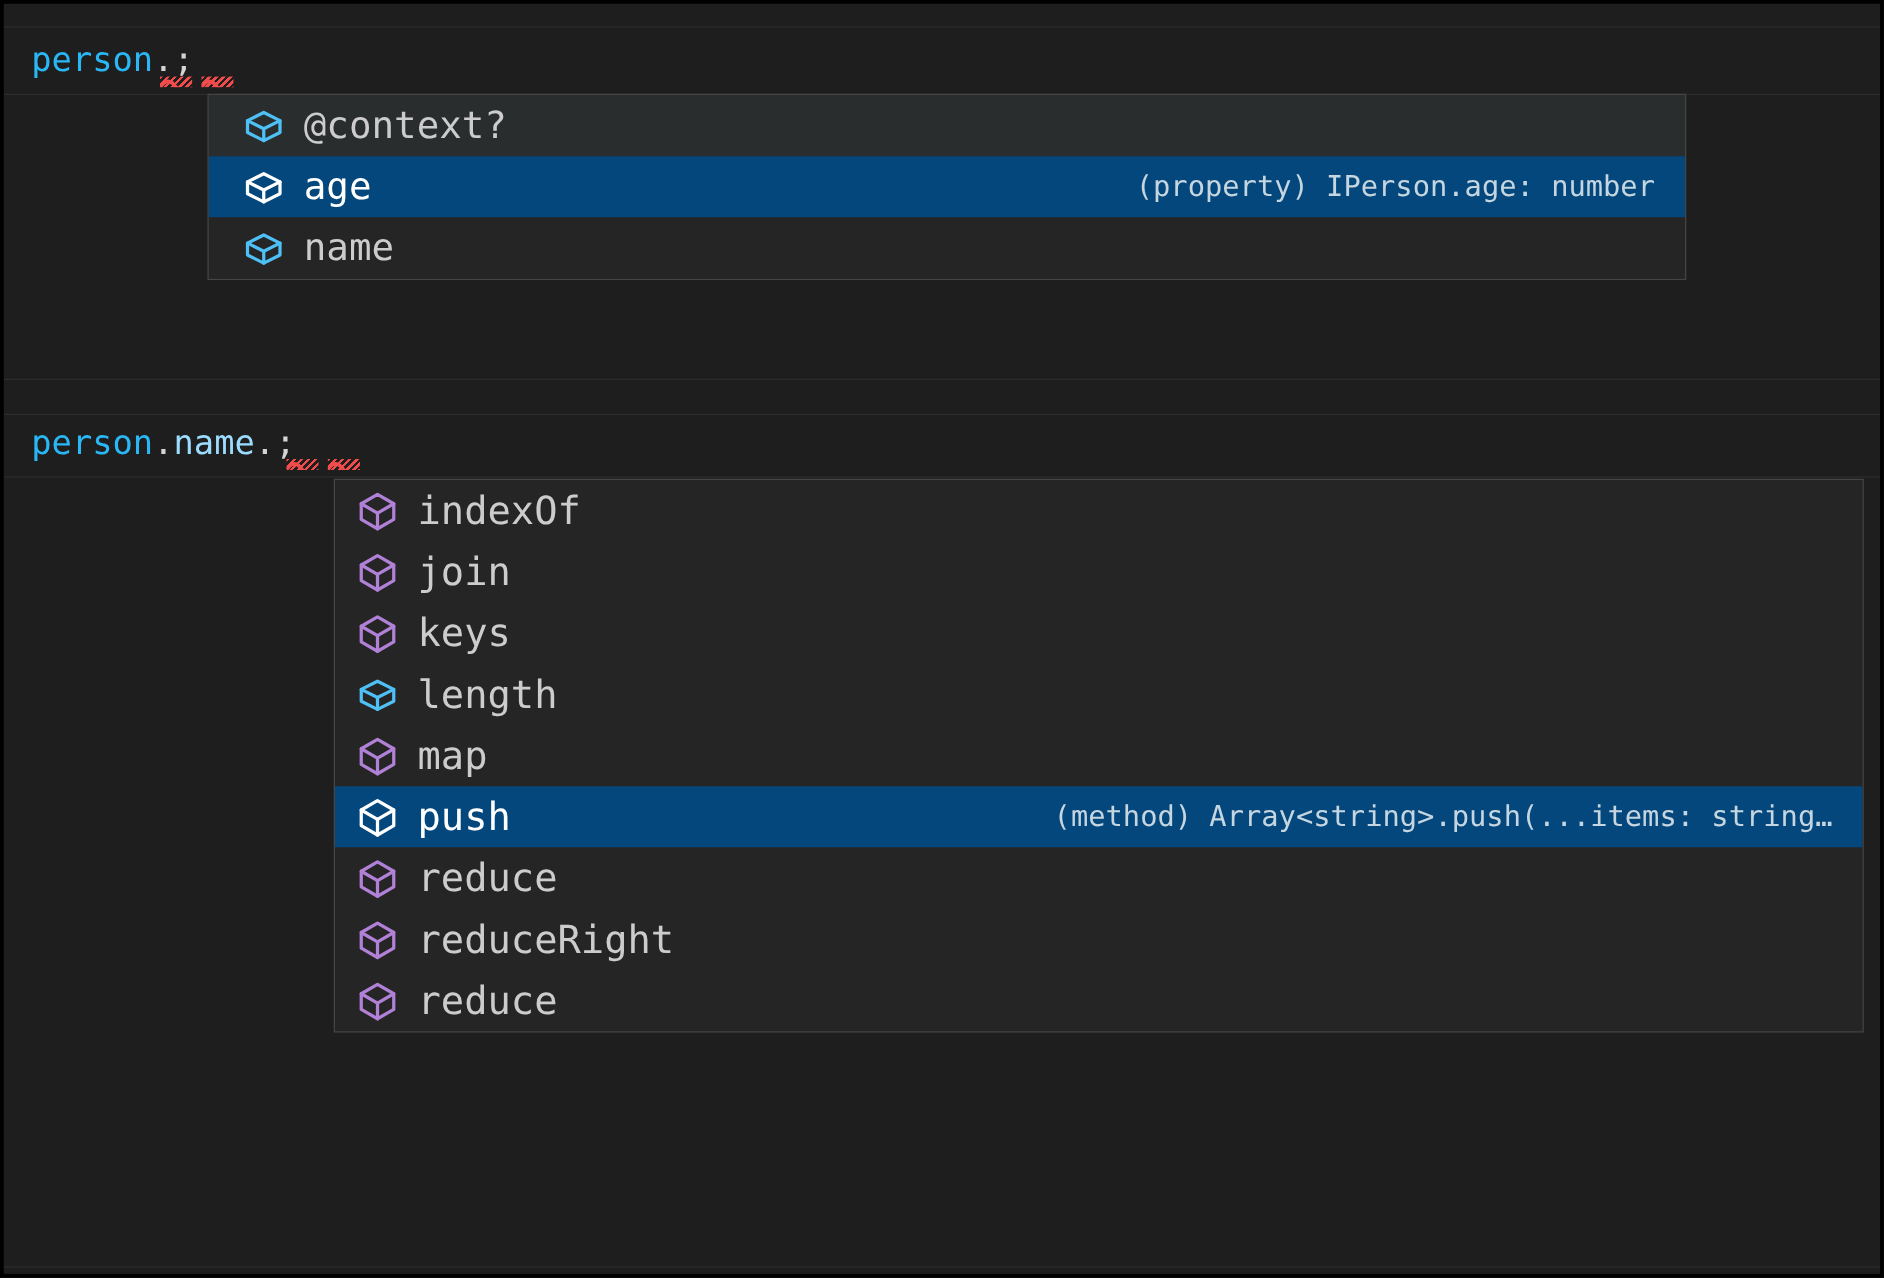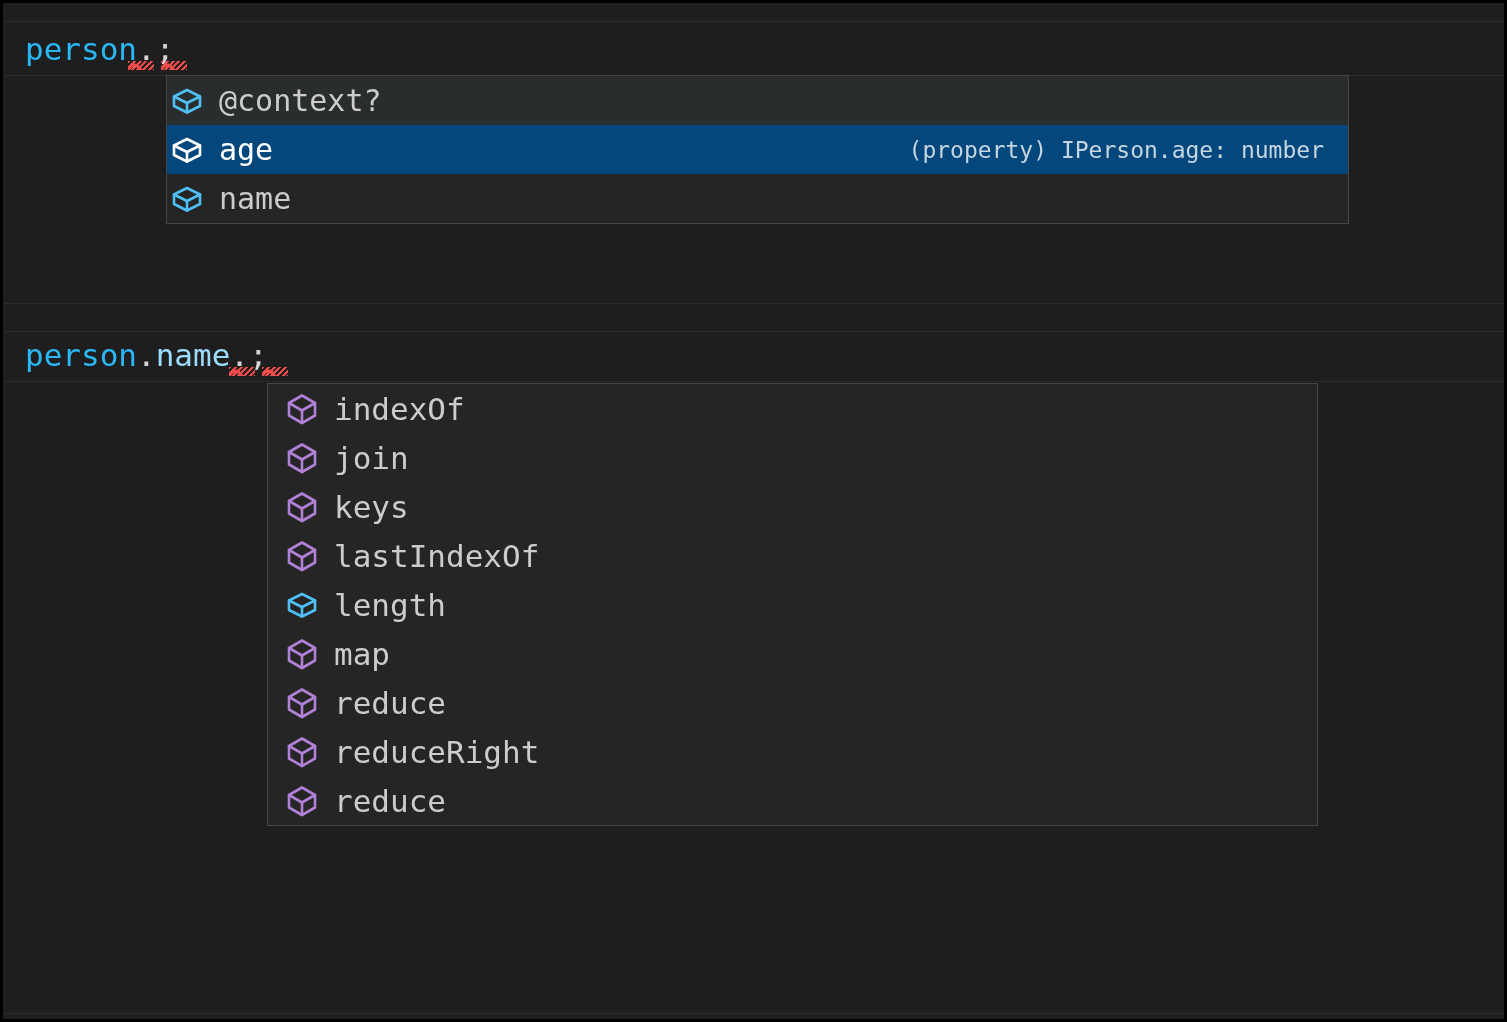--- a/index.html
+++ b/index.html
@@ -37,21 +37,21 @@
     right: 0;
     height: 1px;
     background: #2C2C2C;
   }
 
   
   .code-line {
     position: absolute;
     left: 22px;
     white-space: pre;
-    font-size: 31px;
+    font-size: 27px;
     line-height: 40px;
     letter-spacing: 0px;
     font-family: "DejaVu Sans Mono", "Liberation Mono", monospace;
   }
   .tok-var   { color: #29B8F5; }
   .tok-prop  { color: #9CDCFE; }
   .tok-punct { color: #D4D4D4; }
 
   
   .squiggle {
@@ -72,21 +72,21 @@
     overflow: hidden;
   }
 
   .suggest-row {
     position: relative;
     display: flex;
     align-items: center;
     box-sizing: border-box;
     background: #252526;
     height: 49px;
-    padding-left: 0;
+    padding-left: 24px;
   }
   .suggest-row.hovered { background: #2A2D2E; }
   .suggest-row.selected { background: #04477C; }
 
   .row-icon {
     flex: 0 0 auto;
     width: 40px;
     height: 40px;
     display: flex;
     align-items: center;
@@ -121,21 +121,21 @@
   
   #suggest-person {
     left: 163px;
     top: 72px;
     width: 1183px;
   }
   
   #suggest-name {
     left: 264px;
     top: 380px;
-    width: 1051px;
+    width: 1224px;
   }
   #suggest-name .suggest-row { padding-left: 14px; }
   #suggest-name .row-label { font-size: 31px; }
 </style>
 </head>
 <body>
 
 <div id="root">
   <div class="editor-surface">
 
@@ -250,33 +250,20 @@
                 <path d="M18 19.5 L18 32"></path>
               </g>
             </svg>
           </span>
           <span class="row-label">keys</span>
           <span class="row-detail"></span>
         </div>
         <div class="suggest-row">
           <span class="row-icon">
             <svg width="36" height="36" viewBox="0 0 36 36">
-              <g fill="none" stroke="#B180D7" stroke-width="2.6" stroke-linejoin="round" stroke-linecap="round">
-                <path d="M18 4.5 L31 12 L31 24.5 L18 32 L5 24.5 L5 12 Z"></path>
-                <path d="M5 12 L18 19.5 L31 12"></path>
-                <path d="M18 19.5 L18 32"></path>
-              </g>
-            </svg>
-          </span>
-          <span class="row-label">lastIndexOf</span>
-          <span class="row-detail"></span>
-        </div>
-        <div class="suggest-row">
-          <span class="row-icon">
-            <svg width="36" height="36" viewBox="0 0 36 36">
               <g fill="none" stroke="#4EC0F5" stroke-width="2.6" stroke-linejoin="round" stroke-linecap="round">
                 <path d="M18 7 L31 13.5 L31 23 L18 29.5 L5 23 L5 13.5 Z"></path>
                 <path d="M5 13.5 L18 20 L31 13.5"></path>
                 <path d="M18 20 L18 29.5"></path>
               </g>
             </svg>
           </span>
           <span class="row-label">length</span>
           <span class="row-detail"></span>
         </div>
@@ -286,20 +273,33 @@
               <g fill="none" stroke="#B180D7" stroke-width="2.6" stroke-linejoin="round" stroke-linecap="round">
                 <path d="M18 4.5 L31 12 L31 24.5 L18 32 L5 24.5 L5 12 Z"></path>
                 <path d="M5 12 L18 19.5 L31 12"></path>
                 <path d="M18 19.5 L18 32"></path>
               </g>
             </svg>
           </span>
           <span class="row-label">map</span>
           <span class="row-detail"></span>
         </div>
+        <div class="suggest-row selected" style="background: rgb(4, 71, 124);">
+          <span class="row-icon">
+            <svg width="36" height="36" viewBox="0 0 36 36">
+              <g fill="none" stroke="#FFFFFF" stroke-width="2.6" stroke-linejoin="round" stroke-linecap="round">
+                <path d="M18 4.5 L31 12 L31 24.5 L18 32 L5 24.5 L5 12 Z"></path>
+                <path d="M5 12 L18 19.5 L31 12"></path>
+                <path d="M18 19.5 L18 32"></path>
+              </g>
+            </svg>
+          </span>
+          <span class="row-label">push</span>
+          <span class="row-detail">(method) Array&lt;string&gt;.push(...items: string…</span>
+        </div>
         <div class="suggest-row">
           <span class="row-icon">
             <svg width="36" height="36" viewBox="0 0 36 36">
               <g fill="none" stroke="#B180D7" stroke-width="2.6" stroke-linejoin="round" stroke-linecap="round">
                 <path d="M18 4.5 L31 12 L31 24.5 L18 32 L5 24.5 L5 12 Z"></path>
                 <path d="M5 12 L18 19.5 L31 12"></path>
                 <path d="M18 19.5 L18 32"></path>
               </g>
             </svg>
           </span>

